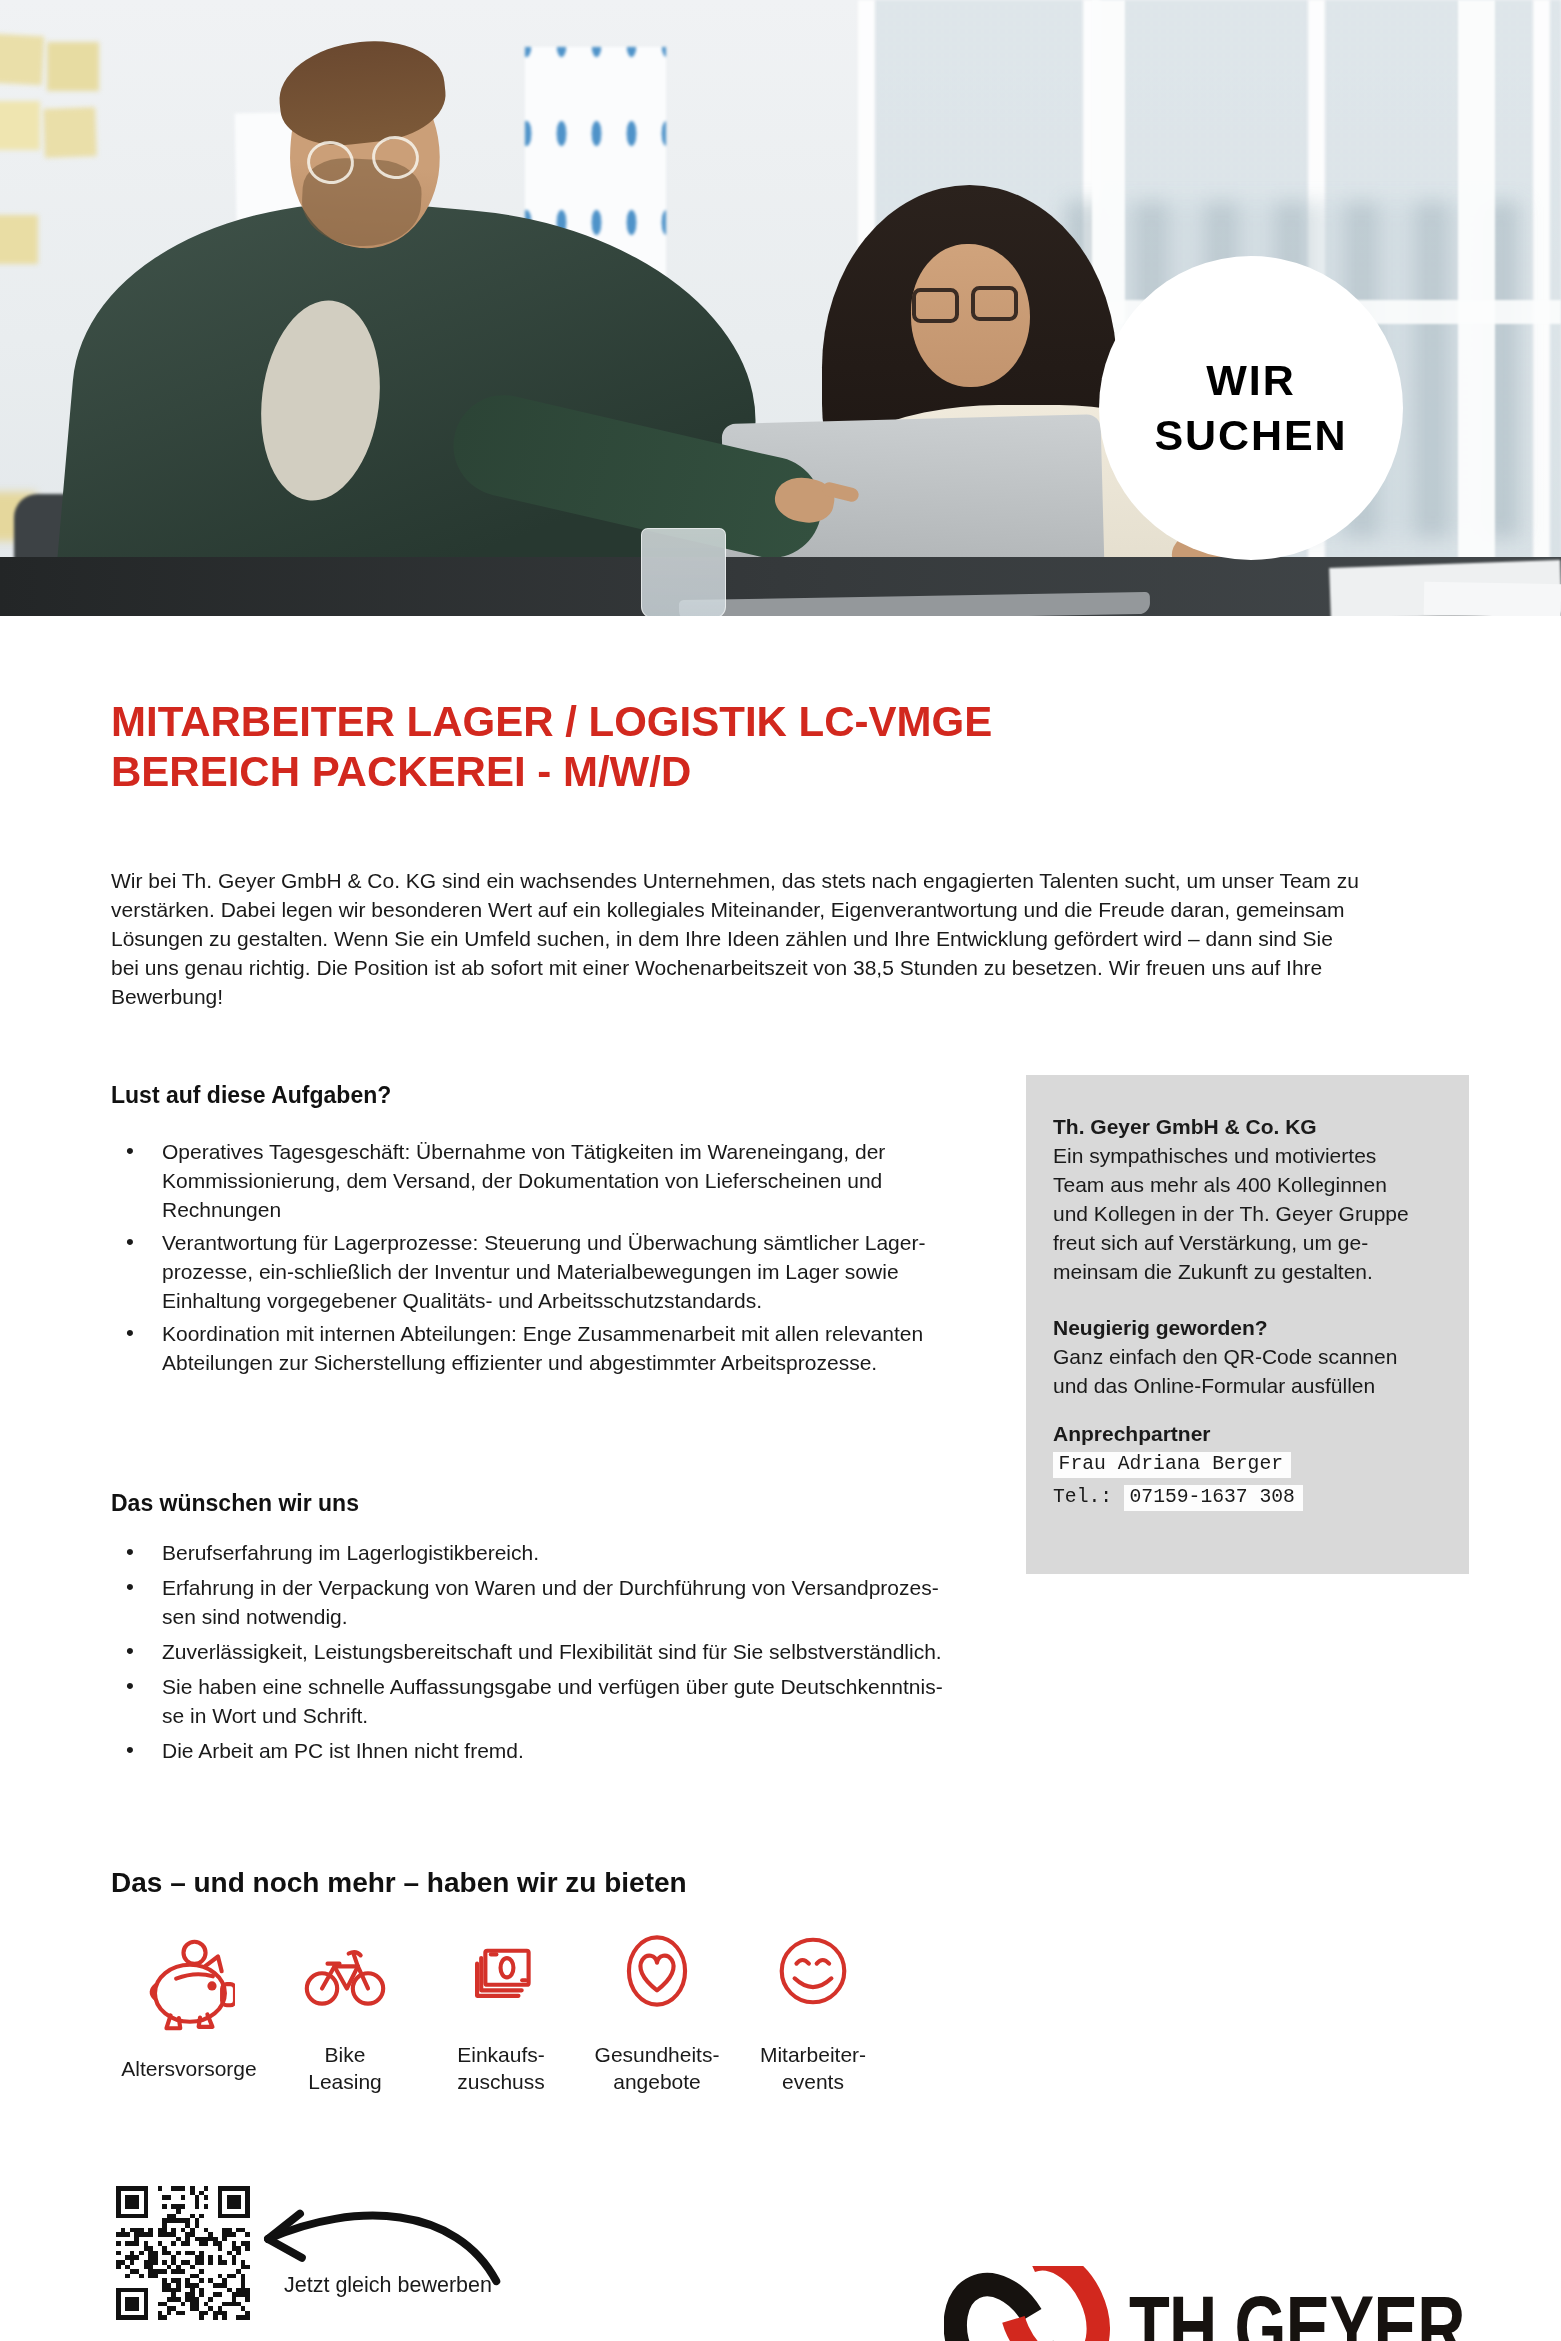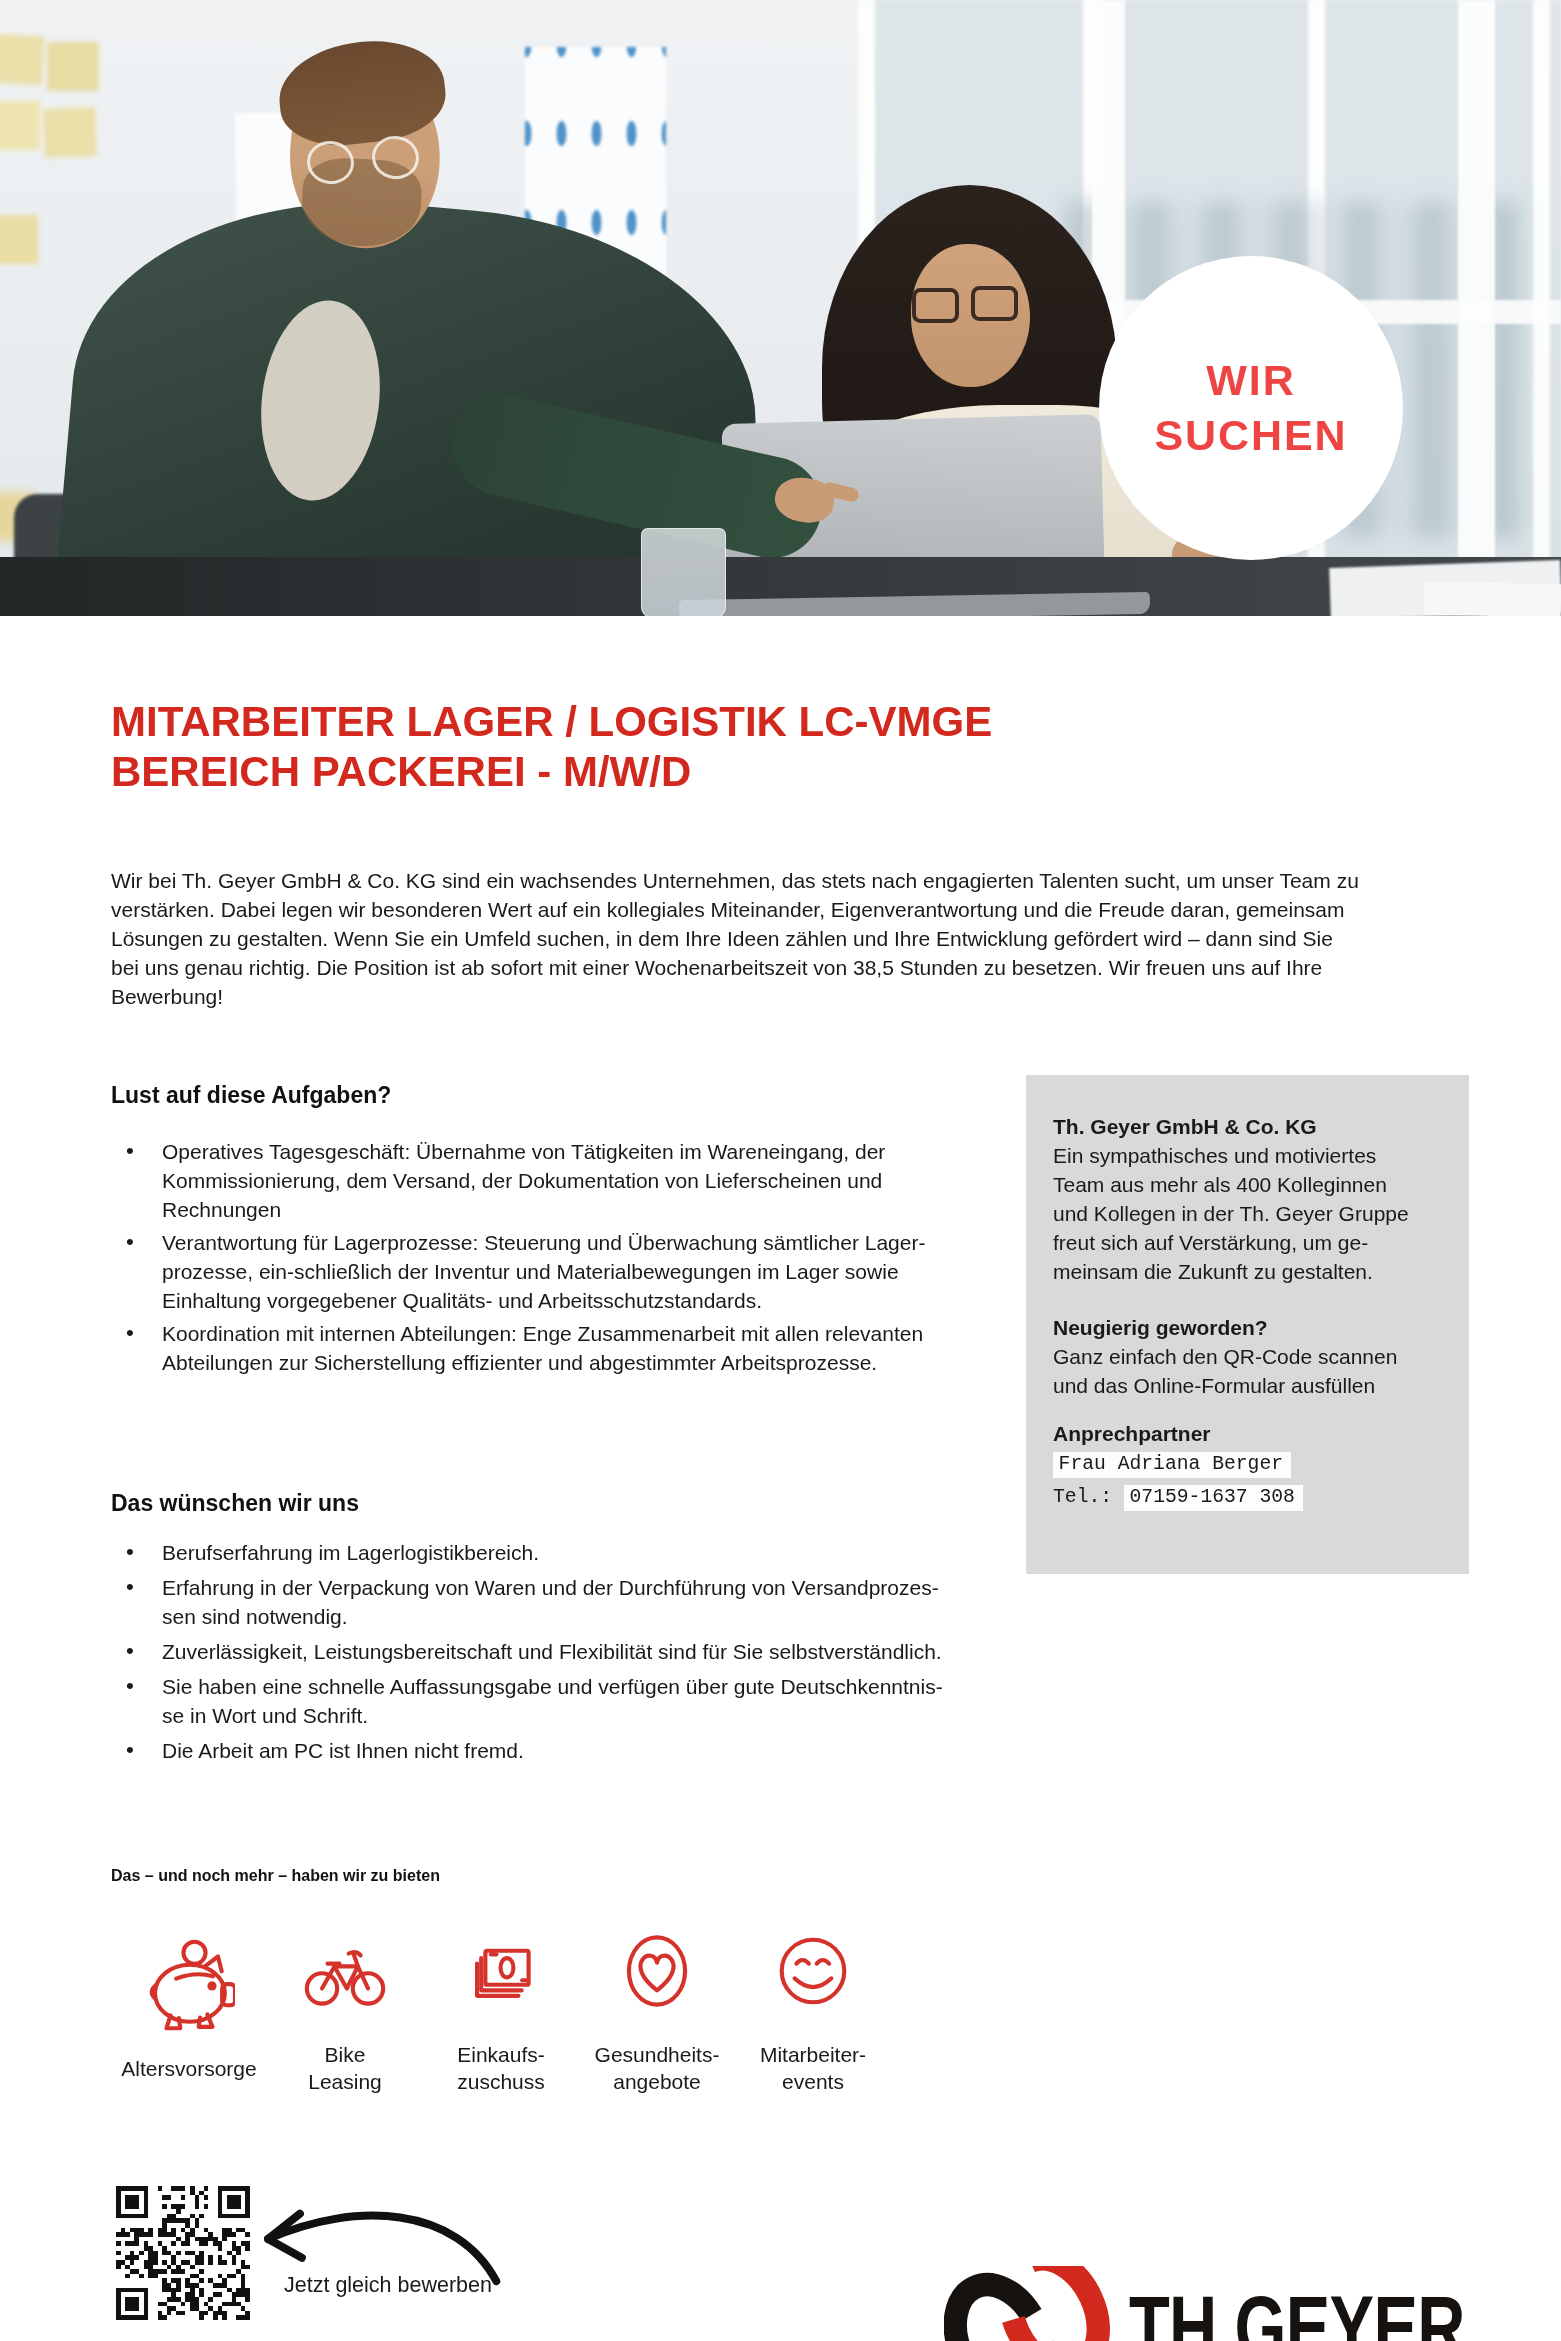--- a/index.html
+++ b/index.html
@@ -68,32 +68,32 @@
   .woman-hand{left:1171px;top:529px;width:61px;height:42px;background:#c89b74;border-radius:50%;transform:rotate(-18deg);}
   .pen{left:1190px;top:504px;width:61px;height:5.2px;background:#3b3f42;border-radius:2.8px;transform:rotate(-38deg);}
   .laptop-screen{left:724px;top:419px;width:379px;height:192px;
     background:linear-gradient(185deg,#ccd0d2,#a8acae);border-radius:14px 14px 5.6px 5.6px;
     transform:rotate(-1.5deg);box-shadow:inset 0 -4.7px 0 rgba(0,0,0,.08);}
   .laptop-base{left:679px;top:596px;width:471px;height:21.5px;background:#94989b;border-radius:4.7px 4.7px 11.2px 11.2px;transform:rotate(-1deg);}
   .glass{left:641px;top:528px;width:83px;height:88px;border:0.9px solid rgba(255,255,255,.6);
     background:linear-gradient(180deg,rgba(238,243,246,.75),rgba(204,214,219,.85));border-radius:6.6px 6.6px 11.2px 11.2px;}
   .badge{left:1099px;top:256px;width:304px;height:304px;border-radius:50%;background:#ffffff;
     display:flex;align-items:center;justify-content:center;}
-  .badge-text{position:static;color:#ef4444;font-weight:bold;font-size:43px;line-height:55px;
+  .badge-text{position:static;color:#000000;font-weight:bold;font-size:43px;line-height:55px;
     letter-spacing:1.9px;text-align:center;white-space:pre-line;}
 
   
   .abs{position:absolute;}
   .headline{left:111px;top:697px;margin:0;font-size:42px;line-height:50px;font-weight:bold;
     color:#d2281e;letter-spacing:0;white-space:pre-line;}
   .intro{left:111px;top:866px;width:1386px;margin:0;font-size:21px;line-height:29px;white-space:pre-line;}
   .sec-h{margin:0;font-size:23px;font-weight:bold;color:#111;}
   .tasks-h{left:111px;top:1082px;}
   .wishes-h{left:111px;top:1490px;}
-  .benefits-h{left:111px;top:1867px;font-size:16px;}
+  .benefits-h{left:111px;top:1867px;font-size:28px;}
   ul.blist{left:125px;margin:0;padding:0;list-style:none;}
   .tasks-list{top:1137px;width:918px;}
   .wishes-list{top:1538px;width:960px;}
   ul.blist li{position:relative;padding-left:37px;font-size:21px;line-height:29px;white-space:pre-line;}
   .tasks-list li{margin-bottom:4.2px;}
   .wishes-list li{margin-bottom:6px;}
   ul.blist li::before{content:"\2022";position:absolute;left:0.9px;top:-0.9px;font-size:22.5px;}
 
   .sidebar{left:1026px;top:1075px;width:443px;height:499px;background:#d9d9d9;box-sizing:border-box;
     padding:37px 19px 0 27px;font-size:21px;line-height:29px;}

